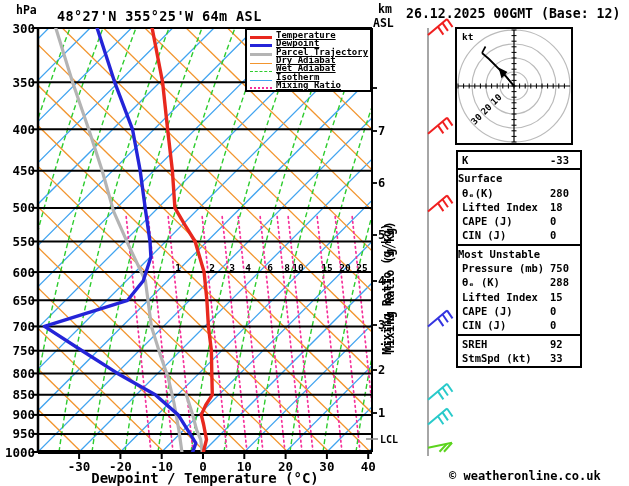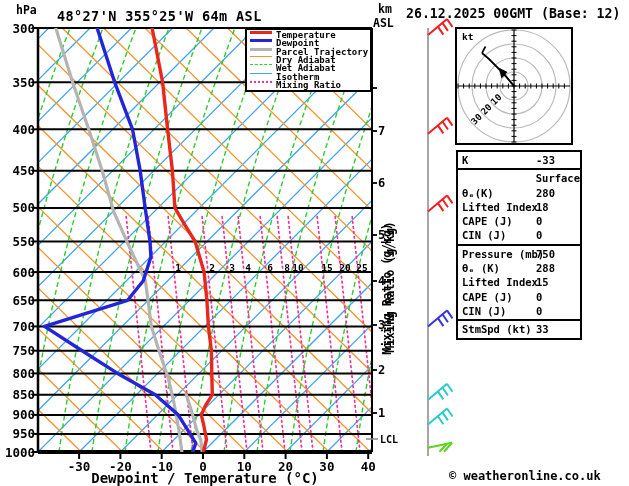--- a/index.html
+++ b/index.html
@@ -3,31 +3,31 @@
 <meta charset="utf-8">
 <style>
   html,body{margin:0;padding:0;background:#fff;}
   #stage{position:relative;width:629px;height:486px;background:#fff;overflow:hidden;
          font-family:"DejaVu Sans Mono", monospace;}
   svg text{font-family:"DejaVu Sans Mono", monospace;font-weight:bold;fill:#000;}
   
   #legend{position:absolute;left:245px;top:28px;width:127px;height:64px;background:#fff;
           border:2px solid #000;box-sizing:border-box;display:flex;flex-direction:column;
           justify-content:space-around;padding:1px 3px;z-index:3;}
-  .lrow{display:flex;align-items:flex-start;gap:4px;height:8px;}
+  .lrow{display:flex;align-items:flex-end;gap:4px;height:8px;text-decoration:underline;}
   .lsamp{width:22px;flex:0 0 22px;height:0;}
   .llab{font-size:9px;font-weight:bold;white-space:nowrap;line-height:8px;}
   
   #panel{position:absolute;left:456px;top:150px;width:126px;background:#fff;border:2px solid #000;
          box-sizing:border-box;font-size:10.5px;font-weight:bold;z-index:3;}
   .psec{border-top:2px solid #000;padding:1px 0 1px 0;}
   .psec:first-child{border-top:none;}
-  .ptitle{text-align:right;line-height:14.3px;height:14.3px;}
+  .ptitle{text-align:left;line-height:14.3px;height:14.3px;}
   .prow{position:relative;line-height:14.3px;height:14.3px;padding-left:4px;white-space:nowrap;}
-  .pval{position:absolute;left:78px;top:0;}
+  .pval{position:absolute;left:92px;top:0;}
 </style>
 </head>
 <body>
 
 <div id="stage">
 
   <svg id="chart" width="629" height="486" viewBox="0 0 629 486">
     <defs>
       <clipPath id="pc">
           <rect x="38" y="28" width="334" height="424"></rect>
@@ -353,23 +353,25 @@
         <div class="prow"><span>K</span><span class="pval">-33</span></div>
       </div>
       <div class="psec">
         <div class="ptitle">Surface</div>
         <div class="prow"><span>θₑ(K)</span><span class="pval">280</span></div>
         <div class="prow"><span>Lifted Index</span><span class="pval">18</span></div>
         <div class="prow"><span>CAPE (J)</span><span class="pval">0</span></div>
         <div class="prow"><span>CIN (J)</span><span class="pval">0</span></div>
       </div>
       <div class="psec">
+        <div class="ptitle">Most Unstable</div>
         <div class="prow"><span>Pressure (mb)</span><span class="pval">750</span></div>
         <div class="prow"><span>θₑ (K)</span><span class="pval">288</span></div>
         <div class="prow"><span>Lifted Index</span><span class="pval">15</span></div>
         <div class="prow"><span>CAPE (J)</span><span class="pval">0</span></div>
         <div class="prow"><span>CIN (J)</span><span class="pval">0</span></div>
       </div>
       <div class="psec">
+        <div class="prow"><span>SREH</span><span class="pval">92</span></div>
         <div class="prow"><span>StmSpd (kt)</span><span class="pval">33</span></div>
       </div>
     </div>
 </div>
 
 </body></html>

